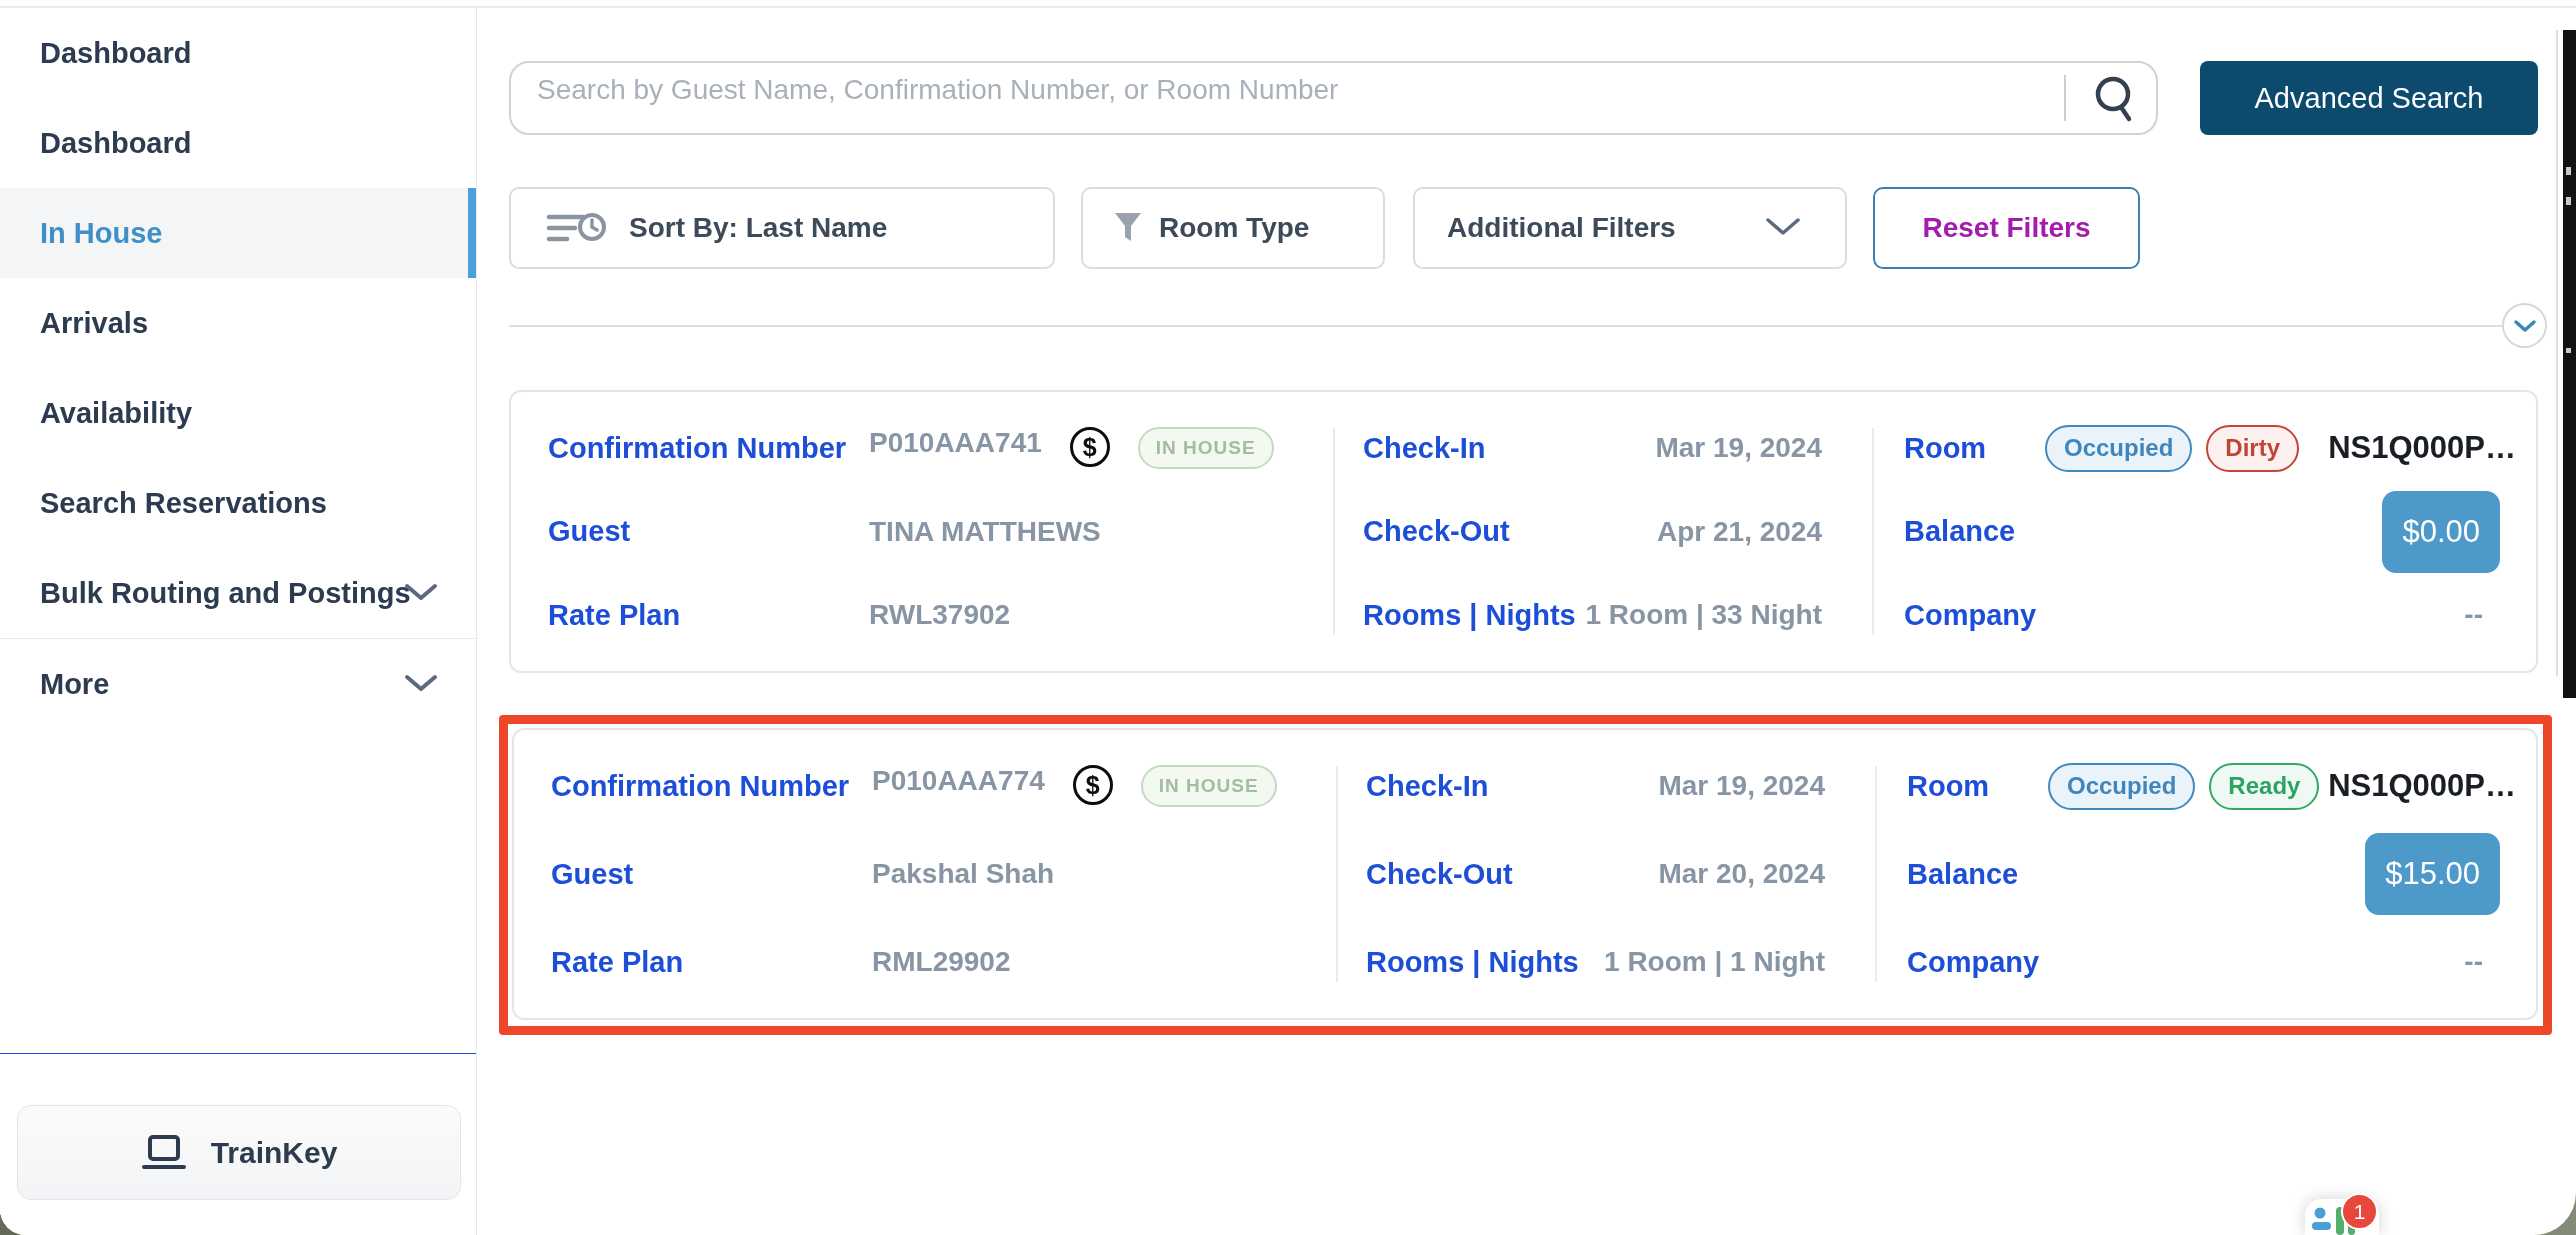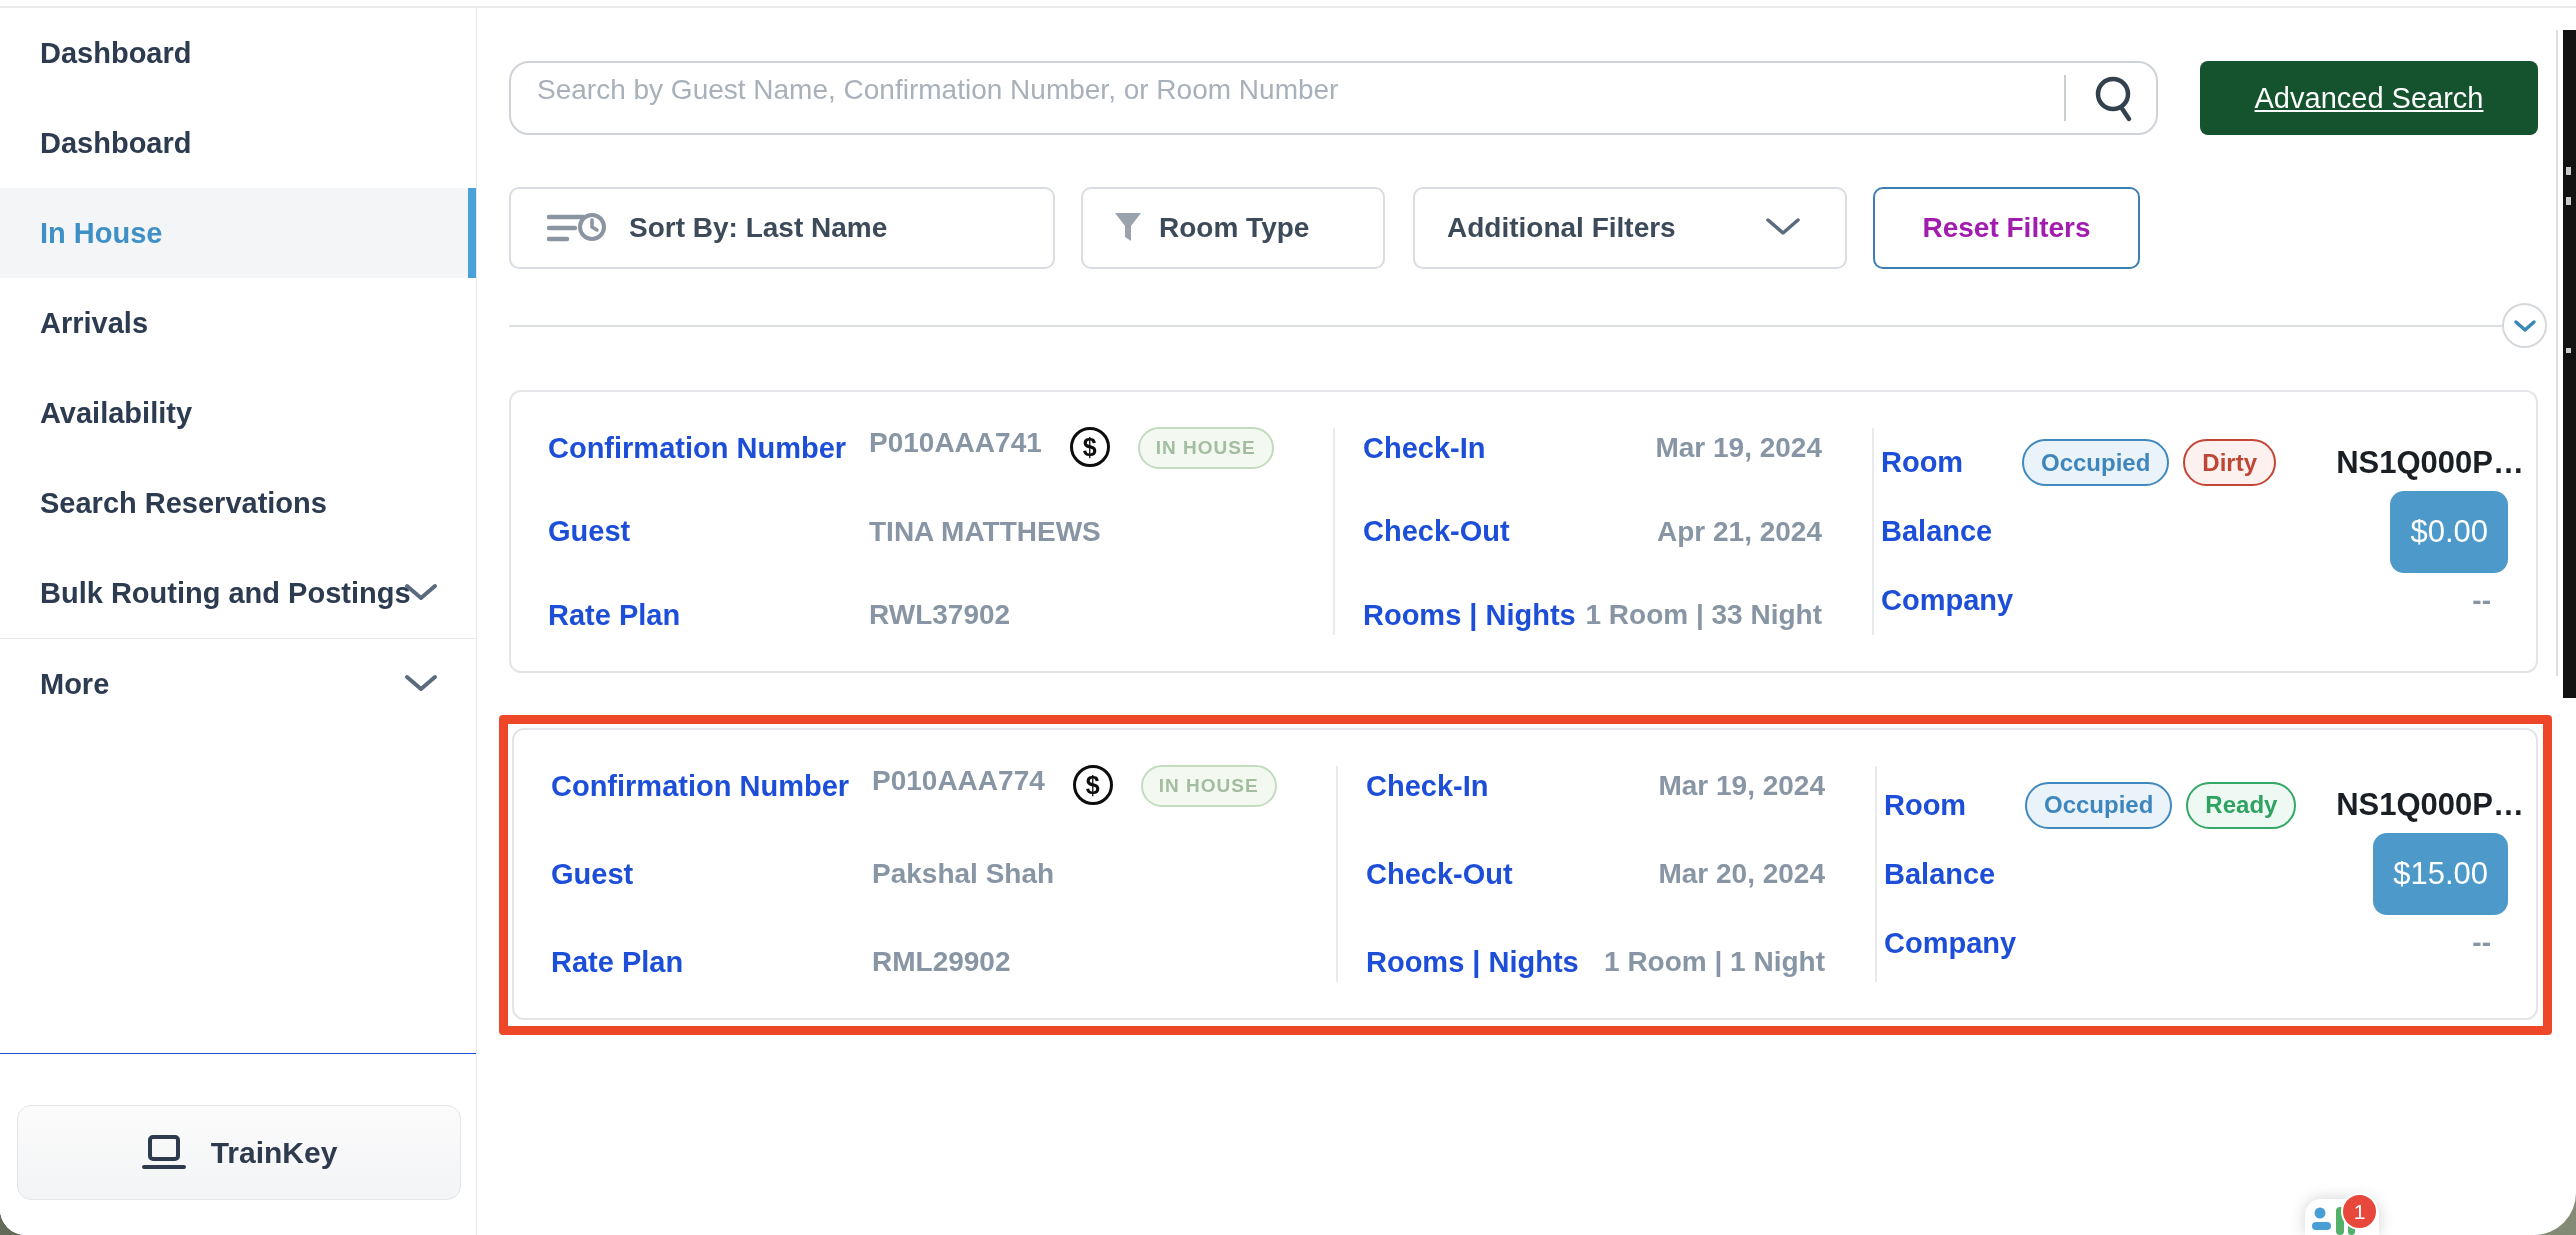--- a/index.html
+++ b/index.html
@@ -54,22 +54,22 @@
     border: 2px solid #cfd3d8; border-radius: 20px; background: #fff;
     font-family: "Liberation Sans", sans-serif;
     font-size: 28px; color: #3c4856; padding: 0 129px 16px 26px; outline: none;
   }
   .search-input::placeholder { color: #a8b1bb; }
   .search-sep { position: absolute; left: 2064px; top: 75px; width: 2px; height: 46px; background: #c9ced3; }
   .search-glass { position: absolute; left: 2089px; top: 70px; cursor: pointer; }
 
   .advanced-btn {
     position: absolute; left: 2200px; top: 61px; width: 338px; height: 74px;
-    background: #14532d; border-radius: 8px; color: #fff; font-size: 29px; font-weight: 400;
-    display: flex; align-items: center; justify-content: center; cursor: pointer; text-decoration: underline;
+    background: #0c4a6e; border-radius: 8px; color: #fff; font-size: 29px; font-weight: 400;
+    display: flex; align-items: center; justify-content: center; cursor: pointer;
   }
 
   
   .filter-btn {
     position: absolute; top: 187px; height: 82px; background: #fff;
     border: 2px solid #d9dce0; border-radius: 10px;
     display: flex; align-items: center; font-size: 28px; font-weight: 600; color: #3d4a59;
     cursor: pointer; white-space: nowrap;
   }
   .f-sort { left: 509px; width: 546px; padding-left: 34px; gap: 20px; }
@@ -97,21 +97,21 @@
   .card-2 { left: 512px; top: 728px; width: 2026px; height: 292px; }
 
   .vdiv { position: absolute; top: 36px; bottom: 36px; width: 2px; background: #e8eaec; }
   .vdiv.d1 { left: 822px; }
   .vdiv.d2 { left: 1361px; }
 
   .col { position: absolute; top: 0; bottom: 0; display: flex; flex-direction: column;
          justify-content: space-between; padding-top: 28px; padding-bottom: 28px; }
   .col-1 { left: 0; width: 822px; padding-left: 37px; }
   .col-2 { left: 822px; width: 539px; padding-left: 30px; padding-right: 50px; }
-  .col-3 { left: 1361px; right: 0; padding-left: 9px; justify-content: center; }
+  .col-3 { left: 1361px; right: 8px; padding-left: 32px; }
 
   .row { display: flex; align-items: center; min-height: 56px; white-space: nowrap; }
   .lbl { font-size: 29px; font-weight: 700; color: #1d4ed8; }
   .val { font-size: 28px; font-weight: 600; color: #8795a4; }
   .col-1 .lbl { width: 321px; flex: 0 0 321px; }
   .col-1 .val-group { display: flex; gap: 28px; }
   .col-2 .row { justify-content: space-between; }
   .spacer { flex: 1; }
 
   .dollar-icon {

